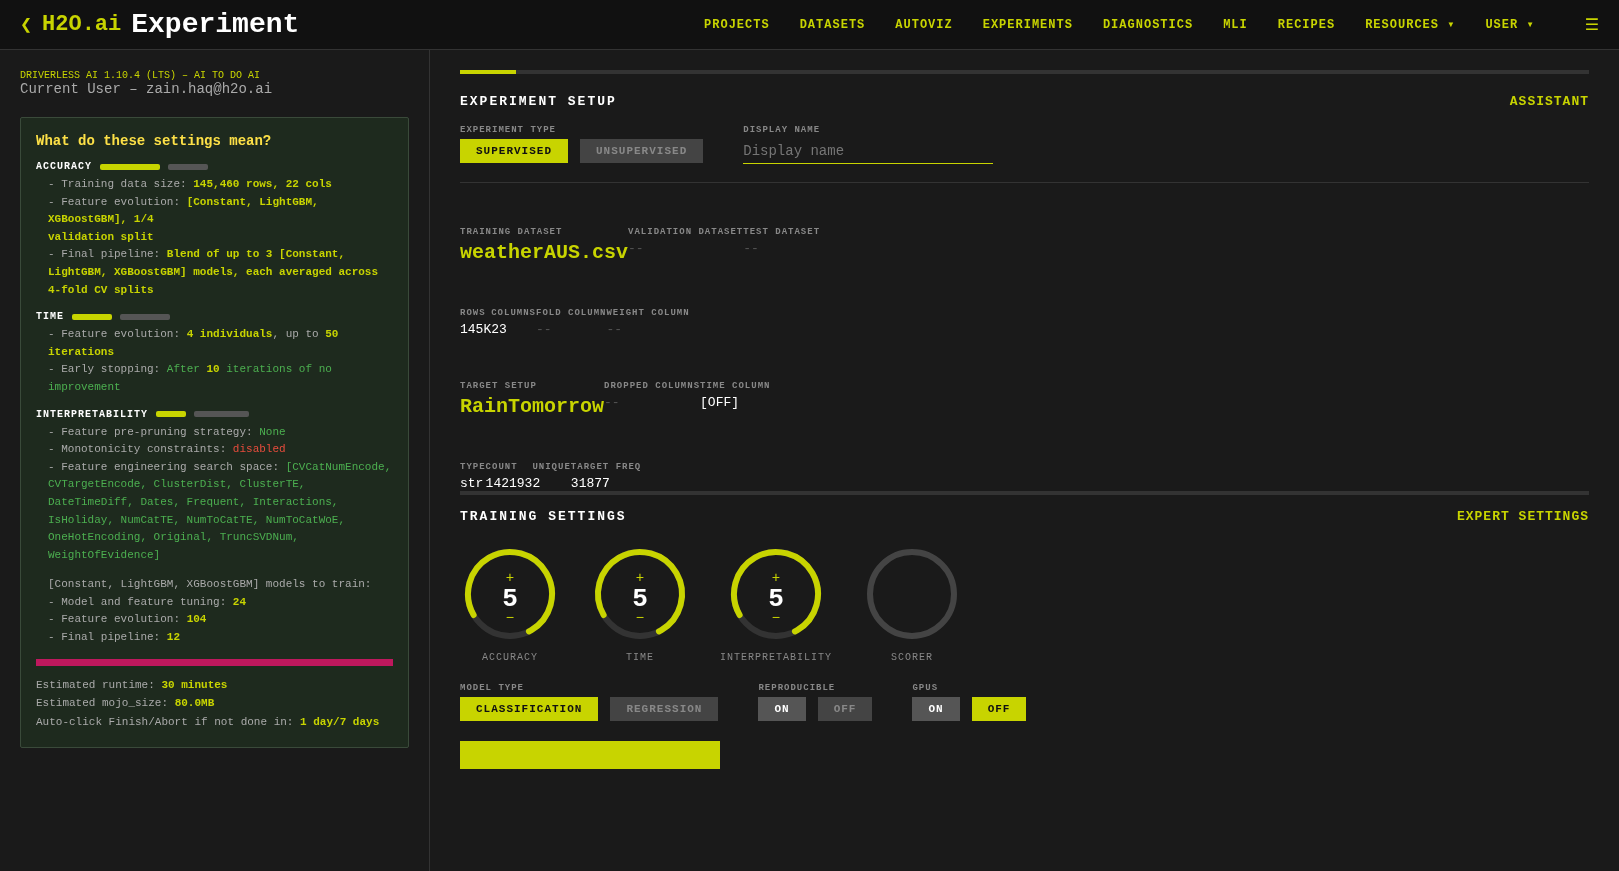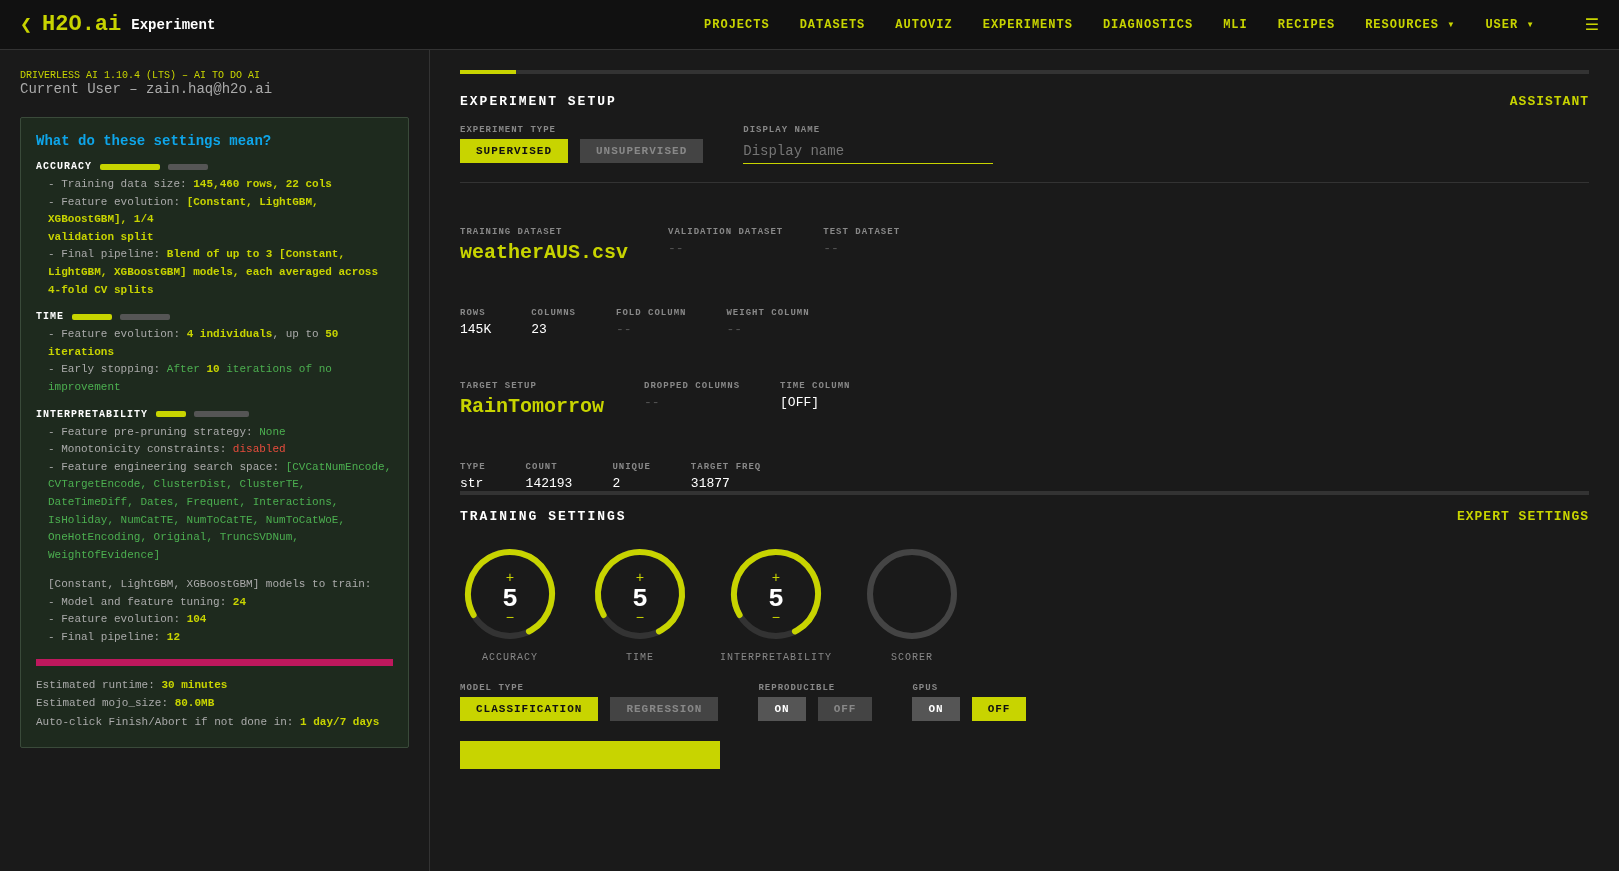--- a/index.html
+++ b/index.html
@@ -32,21 +32,21 @@
       font-size: 20px;
       font-weight: bold;
     }
     .logo-h2o {
       color: #c8d400;
       font-size: 22px;
       font-weight: bold;
     }
     .logo-experiment {
       color: #fff;
-      font-size: 14px;
+      font-size: 28px;
       font-weight: bold;
     }
     .nav-links {
       display: flex;
       gap: 30px;
       margin-left: auto;
       align-items: center;
     }
     .nav-link {
       color: #c8d400;
@@ -87,21 +87,21 @@
       color: #aaa;
       font-size: 14px;
     }
     .info-box {
       background: #1e2a1e;
       border: 1px solid #3a4a3a;
       padding: 15px;
       border-radius: 2px;
     }
     .info-title {
-      color: #0ea5e9;
+      color: #fde047;
       font-size: 14px;
       font-weight: bold;
       margin-bottom: 12px;
     }
     .info-section {
       margin-bottom: 12px;
     }
     .info-label {
       color: #fff;
       font-size: 10px;
@@ -244,21 +244,20 @@
     
     .separator {
       border: none;
       border-top: 1px solid #333;
       margin: 12px 0;
     }
 
     
     .data-row {
       display: flex;
-      gap: 40px;
       margin-bottom: 14px;
       margin-top: 44px;
     }
 
     
     .training-header {
       display: flex;
       justify-content: space-between;
       align-items: center;
       margin-bottom: 20px;

